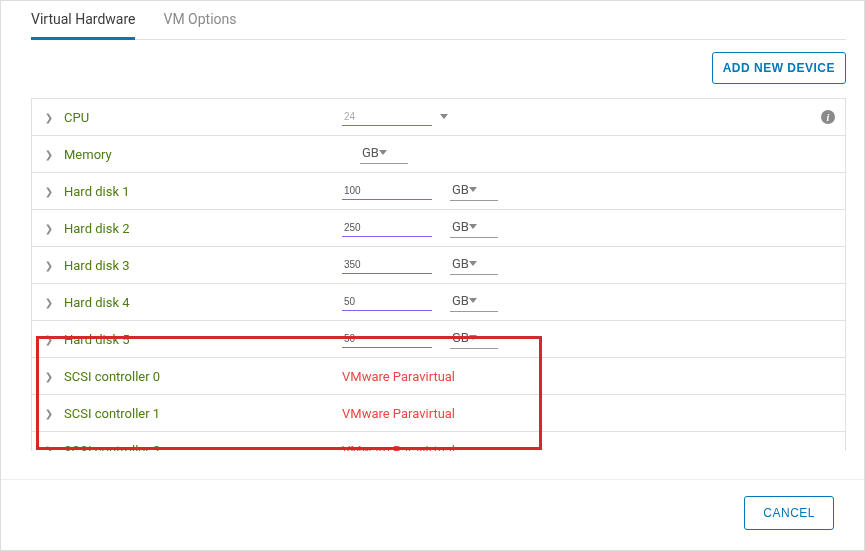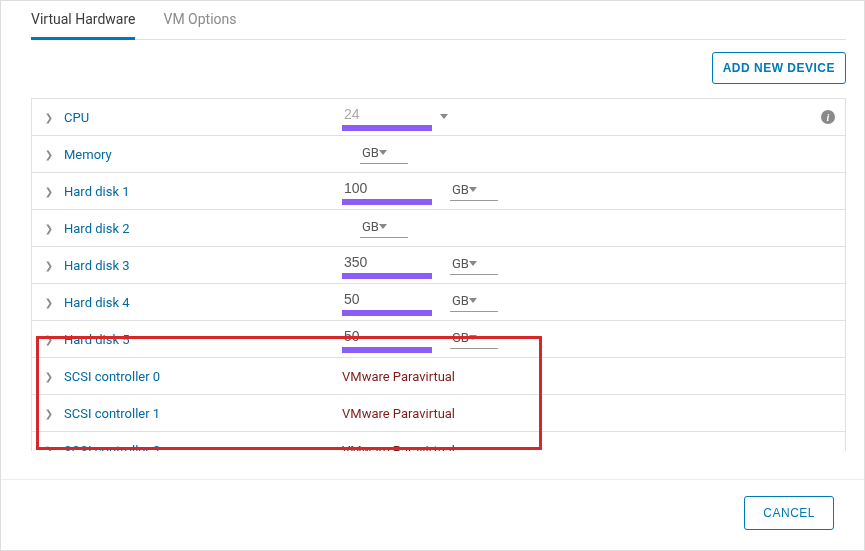--- a/index.html
+++ b/index.html
@@ -84,21 +84,21 @@
 .chev {
   width: 14px;
   font-size: 10px;
   color: #8a8a8a;
   margin-right: 8px;
   display: inline-flex;
   align-items: center;
   justify-content: center;
 }
 .row-label {
-  color: #0369a1;
+  color: #4d7c0f;
 }
 .col-val {
   display: flex;
   align-items: center;
   flex: 1;
 }
 .col-info {
   width: 24px;
   display: flex;
   justify-content: flex-end;
@@ -112,25 +112,25 @@
   font-size: 10px;
   font-weight: bold;
   display: inline-flex;
   align-items: center;
   justify-content: center;
   font-style: italic;
   font-family: Georgia, serif;
 }
 .underline-input {
   border: none;
-  border-bottom: 6px solid #8b5cf6;
+  border-bottom: 1px solid #8b5cf6;
   background: transparent;
   width: 90px;
   padding: 3px 2px;
-  font-size: 14px;
+  font-size: 10px;
   color: #565656;
 }
 .underline-input.disabled { color: #aaa; }
 
 .dd {
   display: inline-flex;
   align-items: center;
   justify-content: space-between;
   width: 12px;
   margin-left: 8px;
@@ -149,21 +149,21 @@
   align-items: center;
   border-bottom: 1px solid #9a9a9a;
   padding: 0 2px 3px 2px;
   min-width: 48px;
 }
 .unit-text {
   color: #565656;
   font-size: 13px;
   margin-right: 0;
 }
-.static-val { color: #7f1d1d; text-align: right; }
+.static-val { color: #ef4444; text-align: right; }
 .highlight-box {
   position: absolute;
   border: 3px solid #d62828;
   pointer-events: none;
   left: 35px;
   top: 335px;
   width: 506px;
   height: 114px;
 }
 .footer {
@@ -260,20 +260,21 @@
         </div>
         <div class="col-info"></div>
       </div>
 
       <div class="hw-row">
         <div class="col-label">
           <span class="chev">❯</span>
           <span class="row-label">Hard disk 2</span>
         </div>
         <div class="col-val">
+          <input class="underline-input" value="250" style="">
           <span class="unit-block">
             <span class="unit-text">GB</span>
             <span class="dd-caret"></span>
           </span>
         </div>
         <div class="col-info"></div>
       </div>
 
       <div class="hw-row">
         <div class="col-label">

